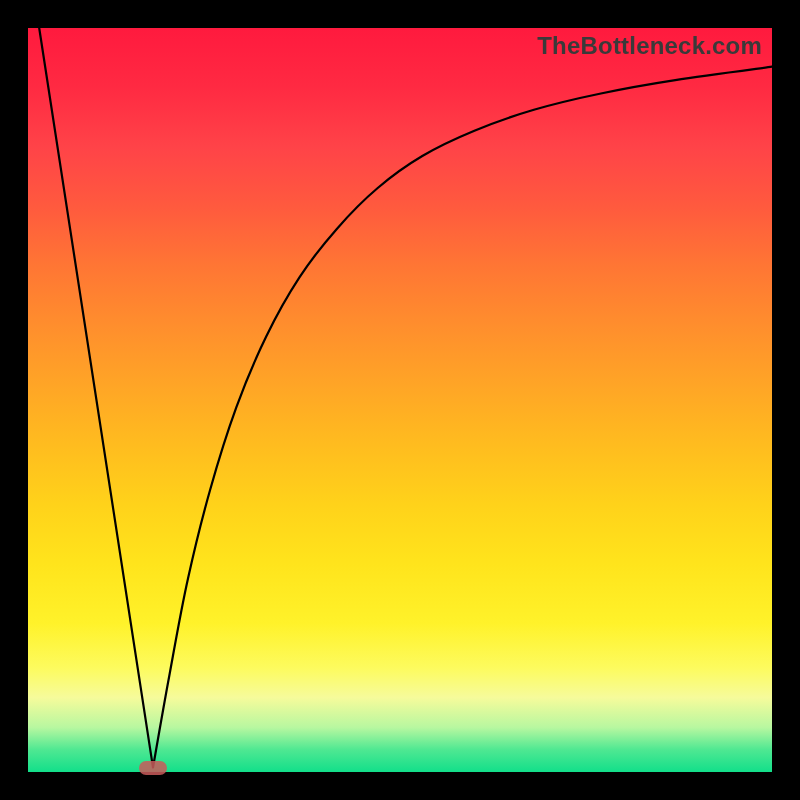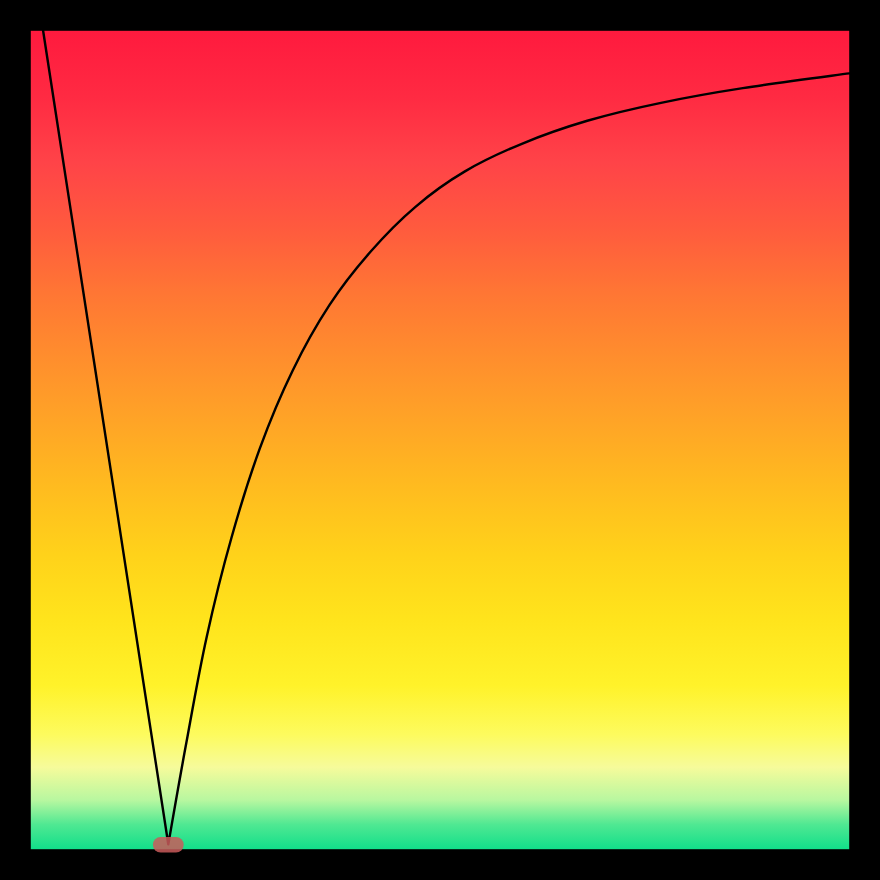--- a/index.html
+++ b/index.html
@@ -78,20 +78,21 @@
     stroke-linecap: round;
     stroke-linejoin: round;
   }
 </style>
 </head>
 <body>
 
 <div class="frame">
   <div class="plot">
 
+    <div class="watermark">TheBottleneck.com</div>
 
     <svg class="curve" viewBox="0 0 744 744" preserveAspectRatio="none">
       <path d="M 11.2 0.0 L 125.0 739.5 L 125.0 739.5 C 127.7 724.2 135.5 678.8 141.4 647.3 C 147.2 615.8 153.1 581.6 160.0 550.6 C 166.8 519.6 174.2 489.8 182.3 461.3 C 190.3 432.8 199.0 404.9 208.3 379.4 C 217.6 354.0 227.5 330.5 238.1 308.8 C 248.6 287.1 259.8 267.2 271.6 249.2 C 283.3 231.3 295.7 215.8 308.8 200.9 C 321.8 186.0 335.4 172.1 349.7 160.0 C 363.9 147.8 378.2 137.5 394.3 128.0 C 410.4 118.4 427.8 110.4 446.4 102.7 C 465.0 95.0 484.8 88.0 505.9 81.8 C 527.0 75.6 549.3 70.4 572.9 65.5 C 596.4 60.5 618.8 56.5 647.3 52.1 C 675.8 47.6 727.9 40.9 744.0 38.7"></path>
     </svg>
 
     <div class="marker" style="left: 124.992px; top: 739.536px; background: rgb(201, 90, 90);"></div>
 
   </div>
 </div>
 

